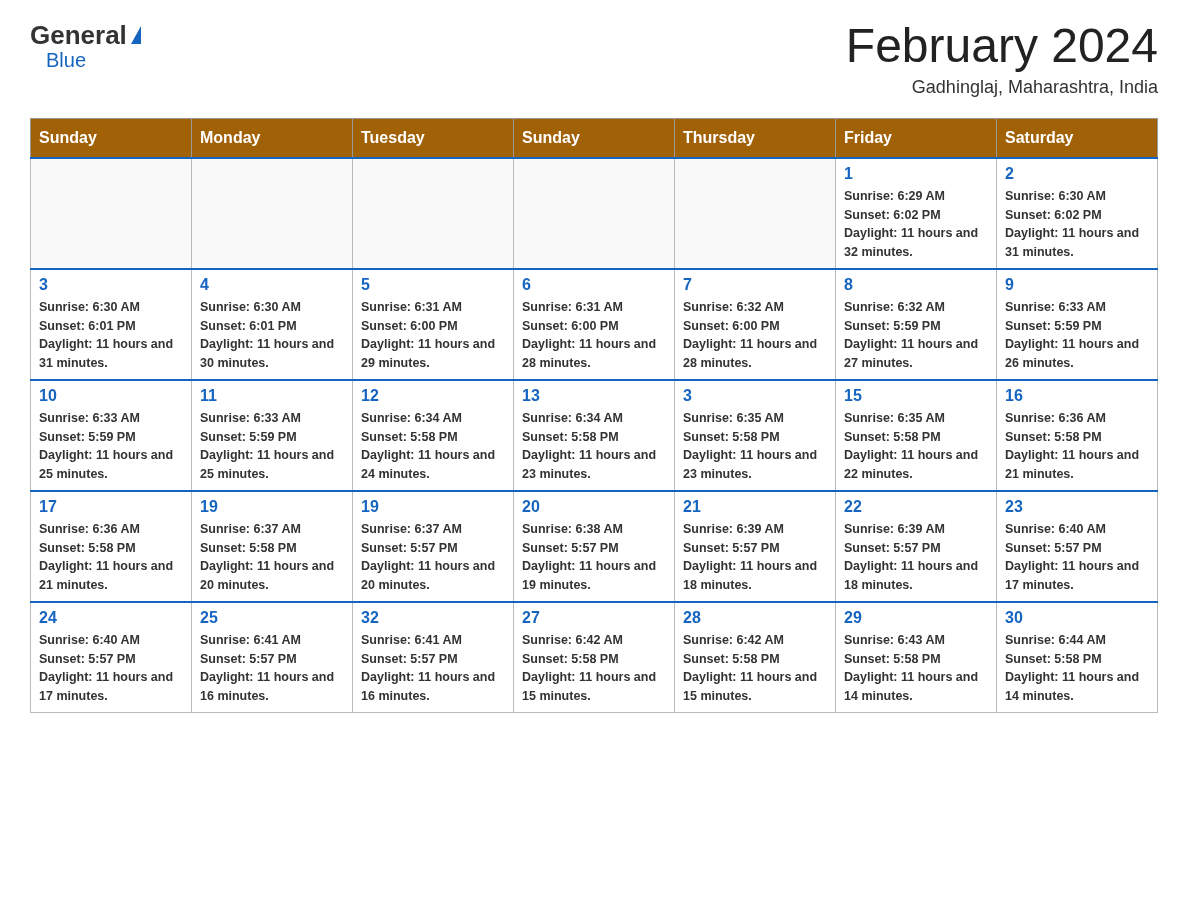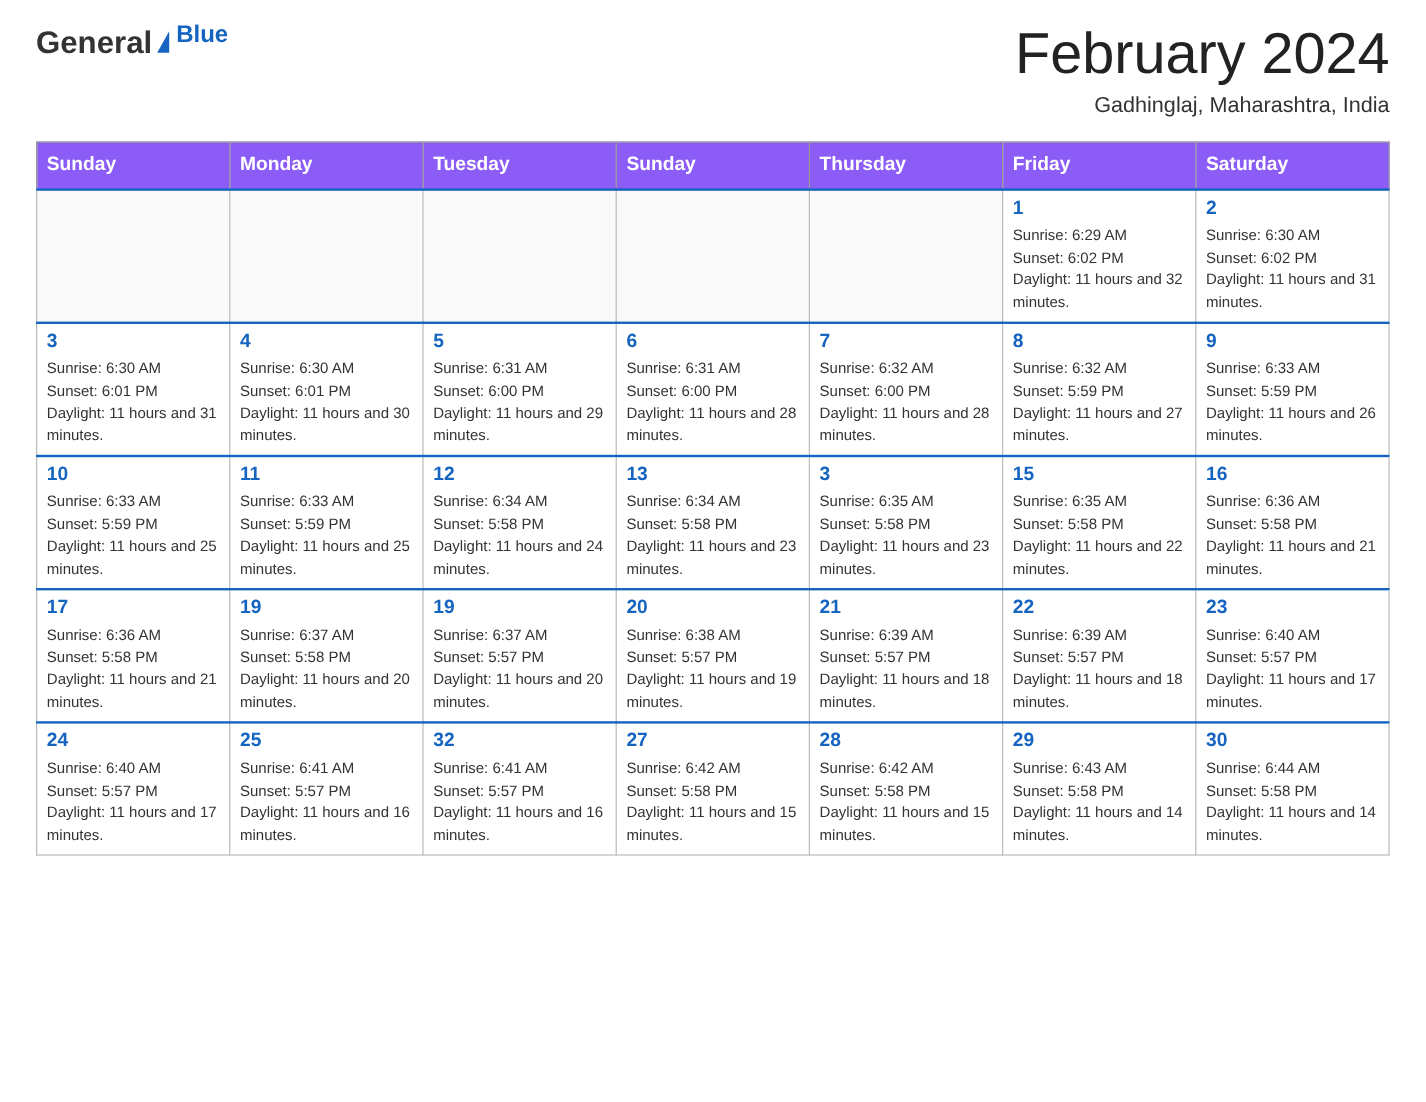--- a/index.html
+++ b/index.html
@@ -14,20 +14,21 @@
 
     
     .header {
       display: flex;
       justify-content: space-between;
       align-items: flex-start;
       margin-bottom: 20px;
     }
     .logo {
       display: flex;
+      flex-direction: column;
       align-items: flex-start;
     }
     .logo-text {
       font-size: 26px;
       font-weight: bold;
       color: #333;
       display: flex;
       align-items: center;
       gap: 2px;
     }
@@ -37,23 +38,23 @@
       height: 0;
       border-left: 10px solid transparent;
       border-bottom: 18px solid #1565c0;
       display: inline-block;
       margin-left: 2px;
       margin-bottom: 2px;
     }
     .logo-subtitle {
       font-size: 20px;
       color: #1565c0;
-      font-weight: bold;
+      font-weight: normal;
       margin-top: -2px;
-      margin-left: 6px;
+      margin-left: 16px;
     }
 
     .title-section {
       text-align: right;
     }
     .month-title {
       font-size: 48px;
       font-weight: 400;
       color: #222;
       line-height: 1.1;
@@ -64,21 +65,21 @@
       margin-top: 4px;
     }
 
     
     .calendar {
       width: 100%;
       border-collapse: collapse;
       border: 1px solid #999;
     }
     .calendar th {
-      background-color: #8b5cf6;
+      background-color: #a16207;
       color: #fff;
       font-size: 16px;
       font-weight: bold;
       padding: 10px 8px;
       text-align: left;
       border: 1px solid #999;
     }
     .calendar td {
       vertical-align: top;
       padding: 6px 8px;
@@ -92,20 +93,21 @@
       font-size: 16px;
       font-weight: bold;
       color: #1565c0;
       display: block;
       margin-bottom: 4px;
     }
     .day-info {
       font-size: 12.5px;
       color: #333;
       line-height: 1.5;
+      font-weight: bold;
     }
     .empty-cell {
       background: #f9f9f9;
     }
     .calendar tbody tr {
       border-top: 2px solid #1565c0;
     }
   </style>
 </head>
 <body>

